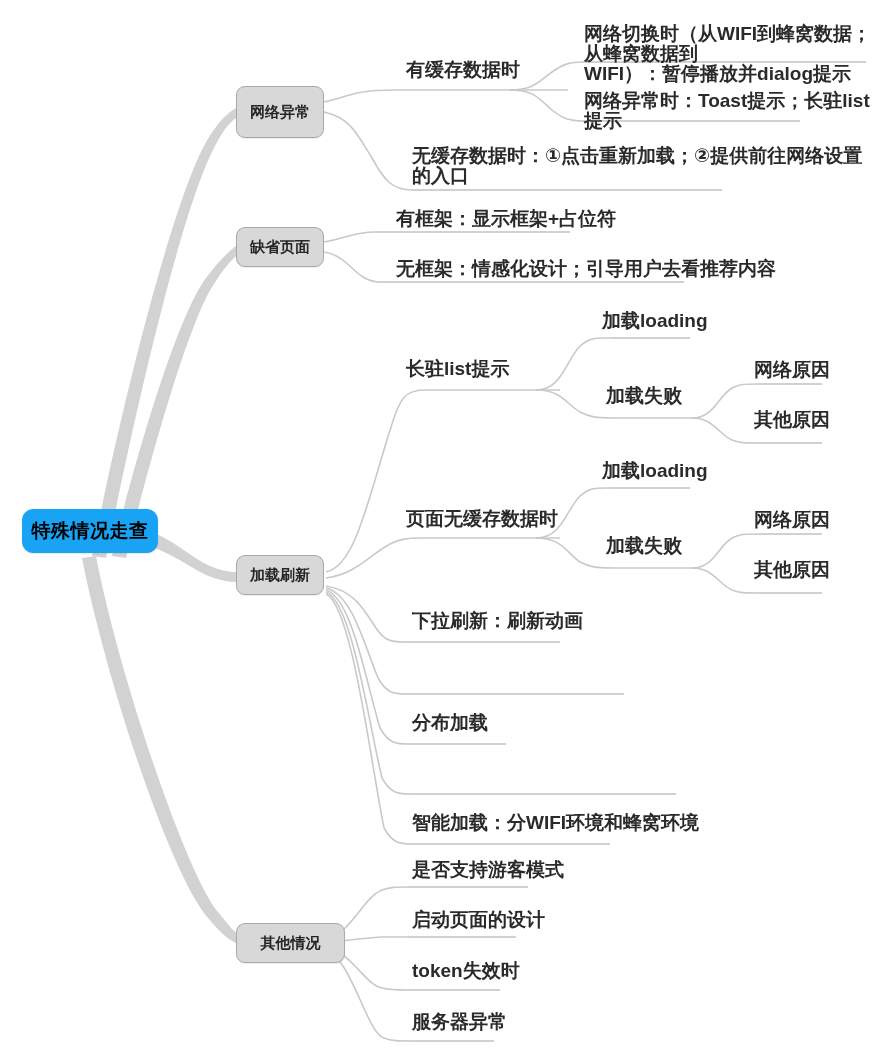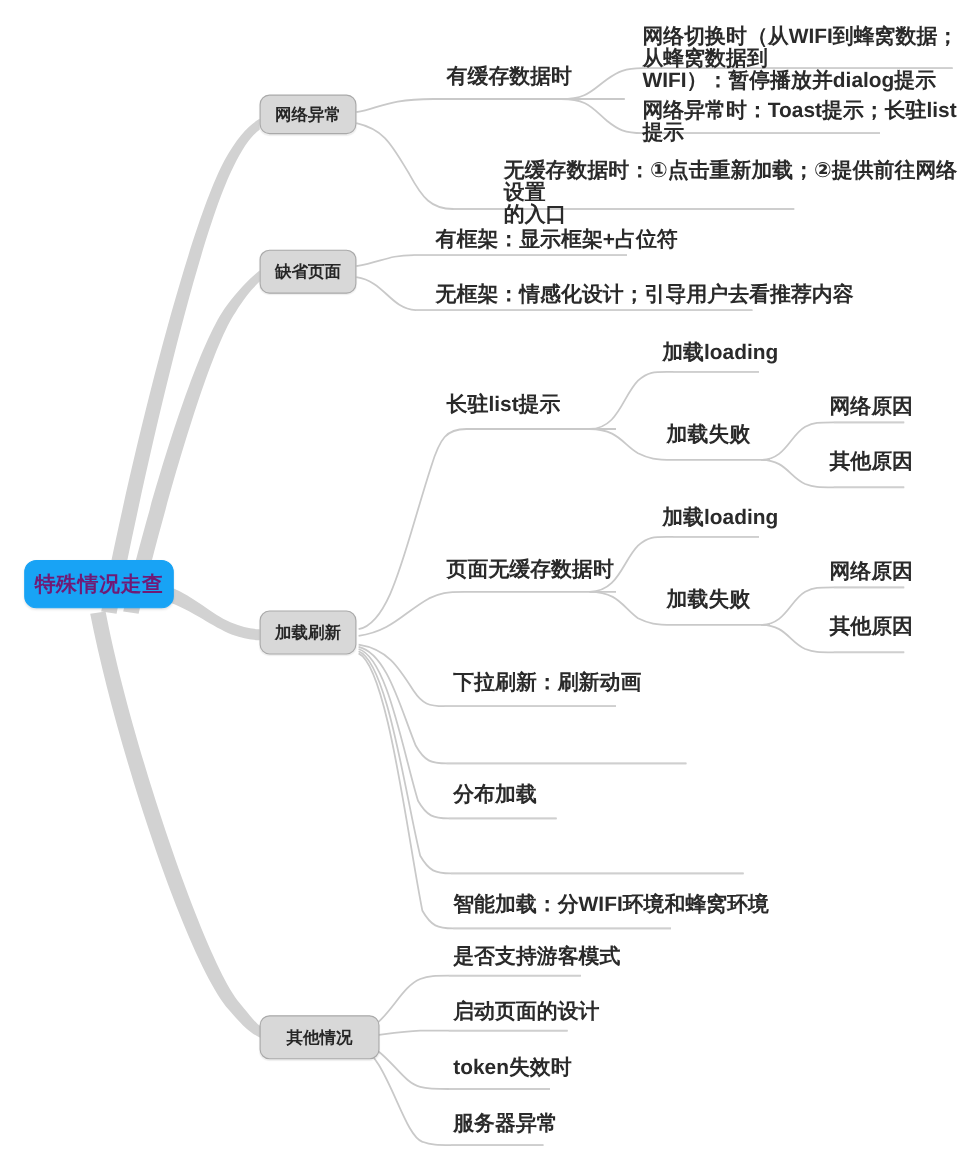--- a/index.html
+++ b/index.html
@@ -15,21 +15,21 @@
   .node{
     position:absolute;
     box-sizing:border-box;
     display:flex;align-items:center;justify-content:center;
     white-space:nowrap;
   }
   .node.root{
     background:#18a3f5;
     border:1px solid #18a3f5;
     border-radius:11px;
-    color:#701a75;
+    color:#000000;
     font-size:19px;
     font-weight:bold;
     letter-spacing:.5px;
     box-shadow:0 1px 2px rgba(0,0,0,.10);
   }
   .node.branch{
     background:#d8d8d8;
     border:1px solid #a9a9a9;
     border-radius:9px;
     color:#262626;
@@ -139,36 +139,36 @@
       <line x1="412" y1="844" x2="610" y2="844"></line>
       <line x1="408" y1="887" x2="528" y2="887"></line>
       <line x1="408" y1="937" x2="516" y2="937"></line>
       <line x1="408" y1="990" x2="500" y2="990"></line>
       <line x1="410" y1="1041" x2="494" y2="1041"></line>
     </g>
   </svg>
 
   <div class="node root" style="left:22px;top:509px;width:136px;height:44px;">特殊情况走查</div>
 
-  <div class="node branch" style="left:236px;top:86px;width:88px;height:36px;">网络异常</div>
+  <div class="node branch" style="left:236px;top:86px;width:88px;height:52px;">网络异常</div>
 
   <div class="node branch" style="left:236px;top:227px;width:88px;height:40px;">缺省页面</div>
 
   <div class="node branch" style="left:236px;top:555px;width:88px;height:40px;">加载刷新</div>
 
   <div class="node branch" style="left:236px;top:923px;width:109px;height:40px;">其他情况</div>
 
   <div class="leaf" style="left:406px;top:60px;">有缓存数据时</div>
 
   <div class="leaf" style="left:584px;top:24px;">网络切换时（从WIFI到蜂窝数据；从蜂窝数据到
 WIFI）：暂停播放并dialog提示</div>
 
   <div class="leaf" style="left:584px;top:91px;">网络异常时：Toast提示；长驻list提示</div>
 
-  <div class="leaf" style="left:412px;top:146px;margin-left:46px;">无缓存数据时：①点击重新加载；②提供前往网络设置
+  <div class="leaf" style="left:412px;top:146px;">无缓存数据时：①点击重新加载；②提供前往网络设置
 的入口</div>
 
   <div class="leaf" style="left:396px;top:209px;">有框架：显示框架+占位符</div>
 
   <div class="leaf" style="left:396px;top:259px;">无框架：情感化设计；引导用户去看推荐内容</div>
 
   <div class="leaf" style="left:406px;top:359px;">长驻list提示</div>
 
   <div class="leaf" style="left:602px;top:311px;">加载loading</div>
 

